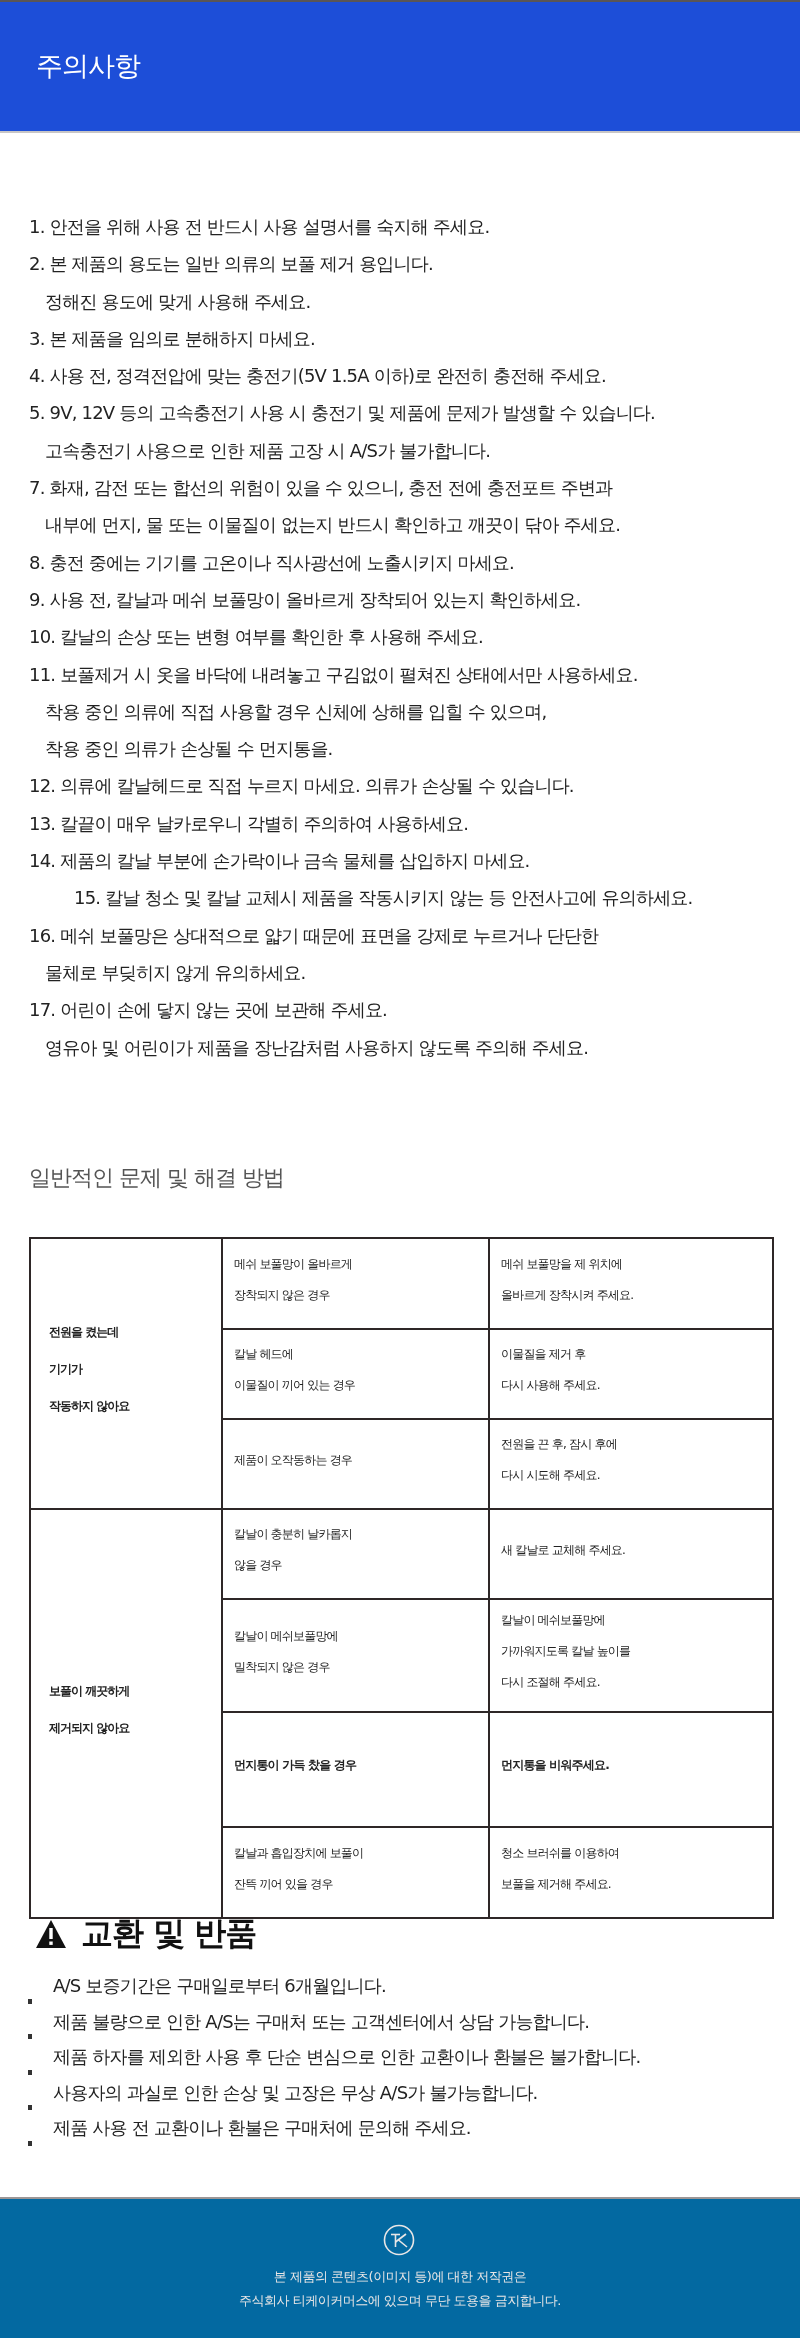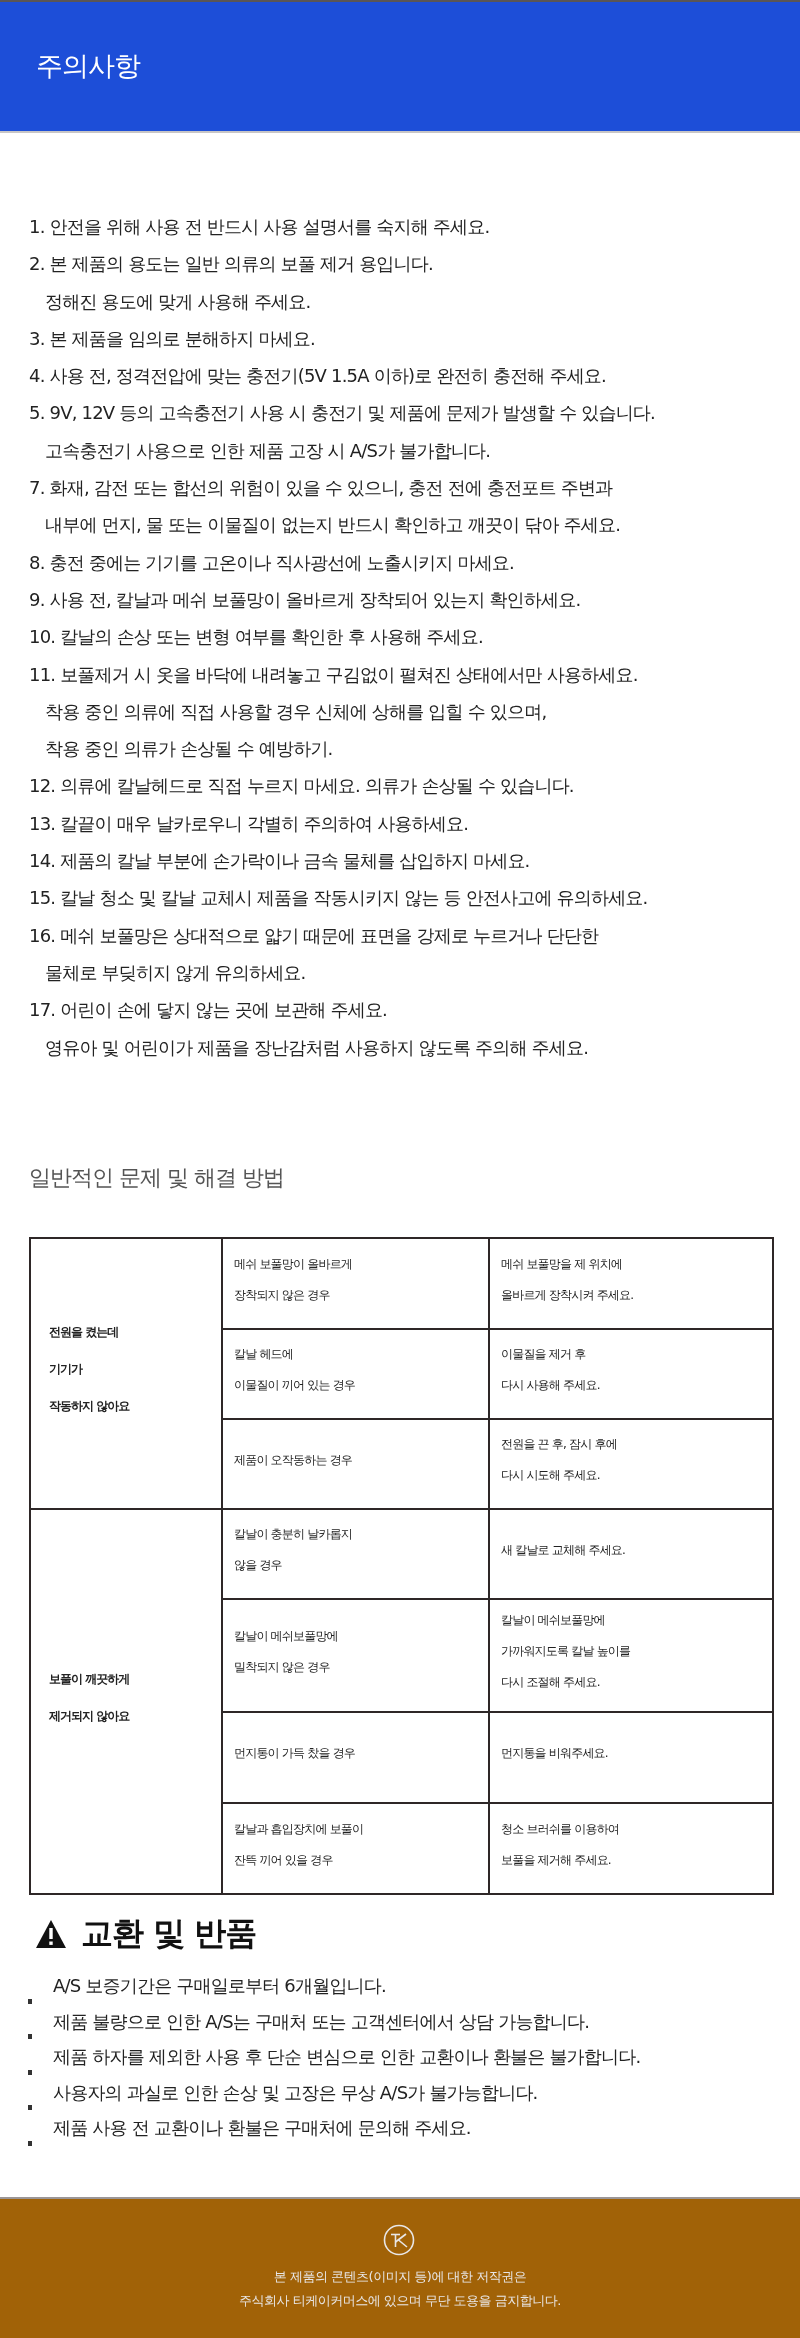--- a/index.html
+++ b/index.html
@@ -61,21 +61,21 @@
     .exchange-list li {
       font-size: 18px; line-height: 35.5px; color: #222; letter-spacing: -0.8px;
       display: flex; align-items: flex-end; white-space: nowrap;
     }
     .bullet {
       width: 4px; height: 5px; background: #333; margin-right: 21px; margin-left: 1px;
       display: inline-block; flex-shrink: 0;
     }
     .footer {
       position: absolute; left: 0; top: 2197px; width: 800px; height: 141px;
-      background: #a16207; border-top: 2px solid #9b9696;
+      background: #0369a1; border-top: 2px solid #9b9696;
       text-align: center; color: #e8e6e6;
     }
     .footer-logo {
       position: absolute; left: 383px; top: 25px; width: 32px; height: 32px;
     }
     .footer-text {
       position: absolute; left: 0; top: 66px; width: 800px;
       font-size: 13px; line-height: 24px; letter-spacing: -0.5px;
     }
   </style>
@@ -113,33 +113,33 @@
     </li>
     <li>
       <span style="display: block;">9. 사용 전, 칼날과 메쉬 보풀망이 올바르게 장착되어 있는지 확인하세요.</span>
     </li>
     <li>
       <span style="display: block;">10. 칼날의 손상 또는 변형 여부를 확인한 후 사용해 주세요.</span>
     </li>
     <li>
       <span style="display: block;">11. 보풀제거 시 옷을 바닥에 내려놓고 구김없이 펼쳐진 상태에서만 사용하세요.</span>
       <span class="cont">착용 중인 의류에 직접 사용할 경우 신체에 상해를 입힐 수 있으며,</span>
-      <span class="cont">착용 중인 의류가 손상될 수 예방하기.</span>
+      <span class="cont">착용 중인 의류가 손상될 수 먼지통을.</span>
     </li>
     <li>
       <span style="display: block;">12. 의류에 칼날헤드로 직접 누르지 마세요. 의류가 손상될 수 있습니다.</span>
     </li>
     <li>
       <span style="display: block;">13. 칼끝이 매우 날카로우니 각별히 주의하여 사용하세요.</span>
     </li>
     <li>
       <span style="display: block;">14. 제품의 칼날 부분에 손가락이나 금속 물체를 삽입하지 마세요.</span>
     </li>
     <li>
-      <span style="display: block;">15. 칼날 청소 및 칼날 교체시 제품을 작동시키지 않는 등 안전사고에 유의하세요.</span>
+      <span style="display: block; margin-left: 45px;">15. 칼날 청소 및 칼날 교체시 제품을 작동시키지 않는 등 안전사고에 유의하세요.</span>
     </li>
     <li>
       <span style="display: block;">16. 메쉬 보풀망은 상대적으로 얇기 때문에 표면을 강제로 누르거나 단단한</span>
       <span class="cont">물체로 부딪히지 않게 유의하세요.</span>
     </li>
     <li>
       <span style="display: block;">17. 어린이 손에 닿지 않는 곳에 보관해 주세요.</span>
       <span class="cont">영유아 및 어린이가 제품을 장난감처럼 사용하지 않도록 주의해 주세요.</span>
     </li>
   </ul>
@@ -204,21 +204,21 @@
         <td>
           <div>칼날이 메쉬보풀망에</div>
           <div>밀착되지 않은 경우</div>
         </td>
         <td>
           <div>칼날이 메쉬보풀망에</div>
           <div>가까워지도록 칼날 높이를</div>
           <div>다시 조절해 주세요.</div>
         </td>
       </tr>
-      <tr style="height: 91px;">
+      <tr style="height: 115px; font-weight: bold;">
         <td>
           <div>먼지통이 가득 찼을 경우</div>
         </td>
         <td>
           <div>먼지통을 비워주세요.</div>
         </td>
       </tr>
       <tr style="height: 91px;">
         <td>
           <div>칼날과 흡입장치에 보풀이</div>

